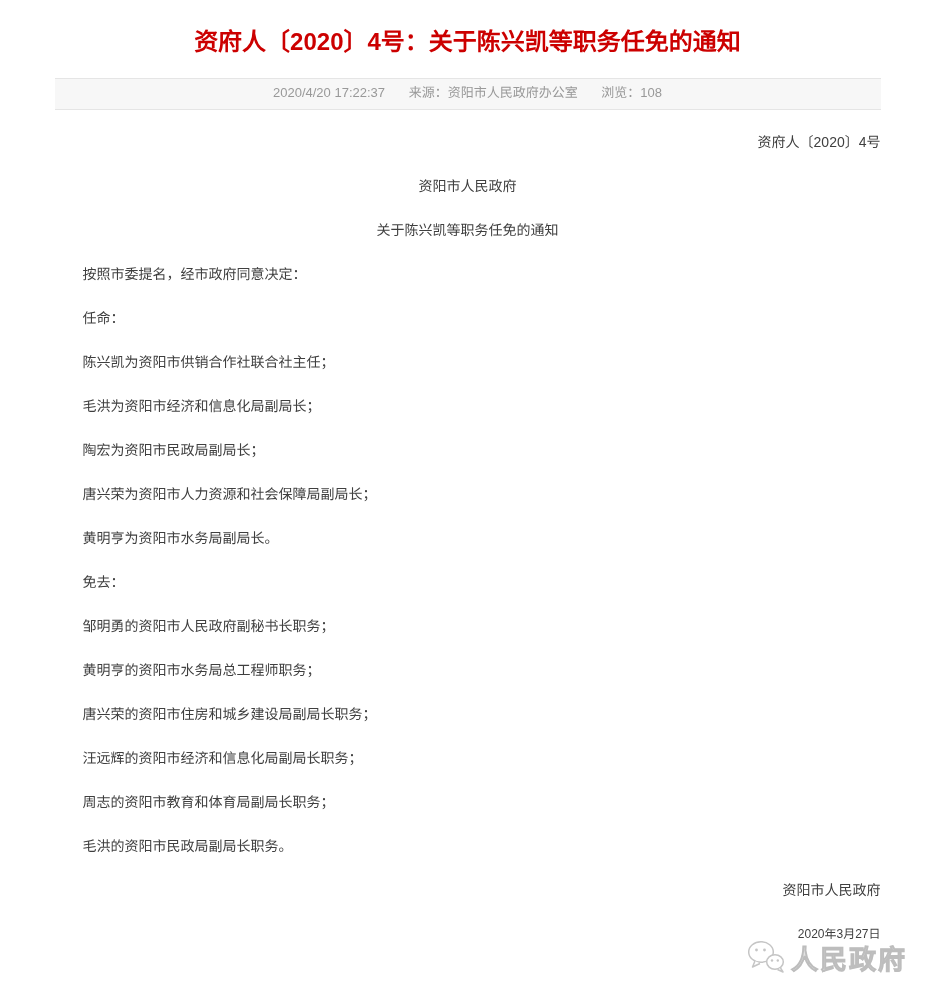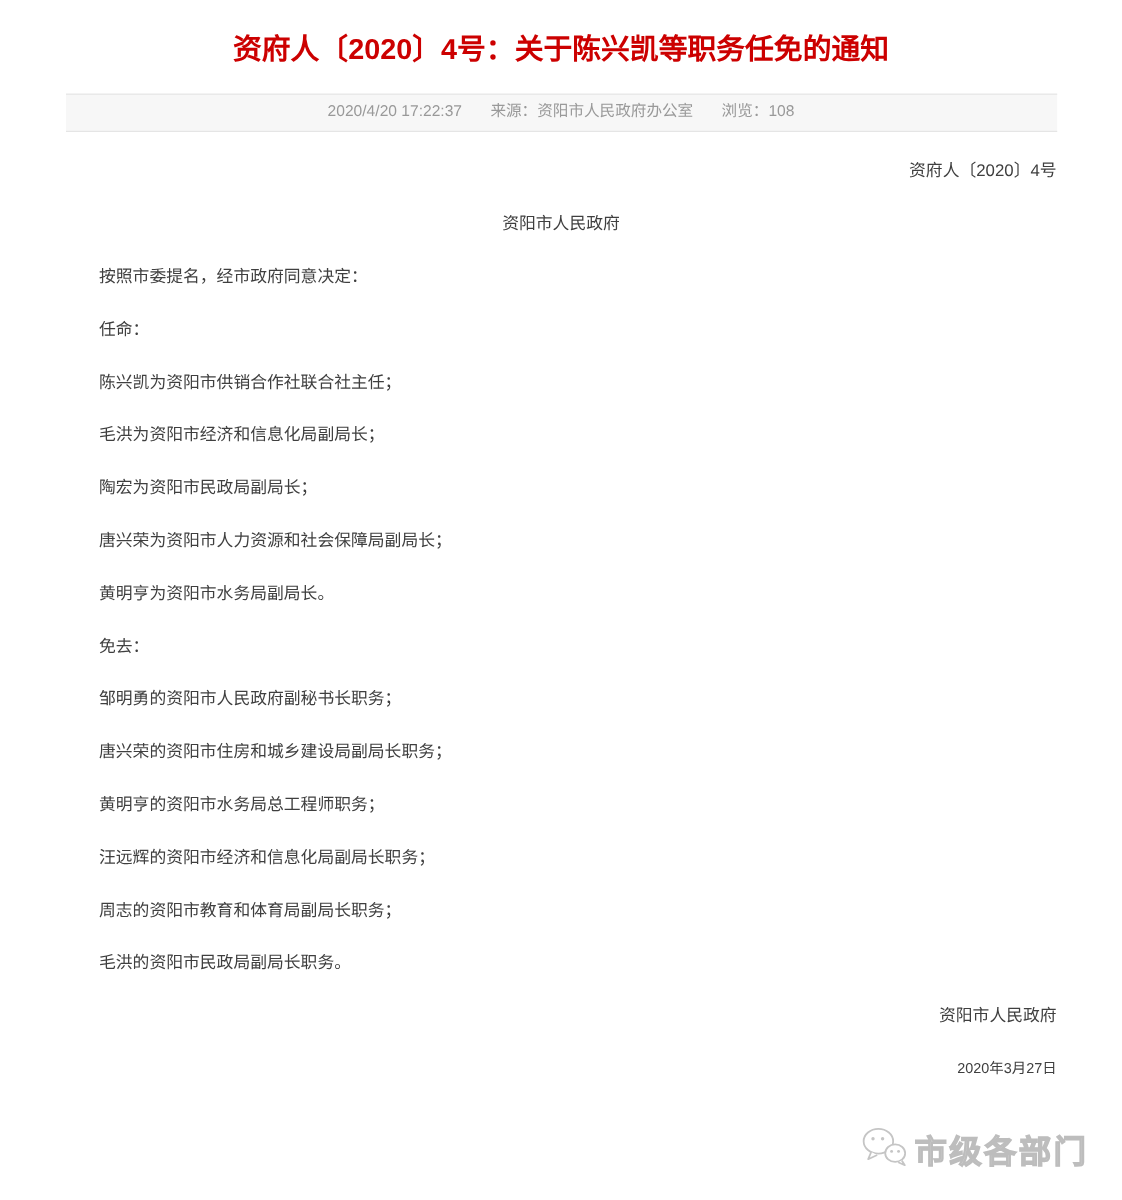--- a/index.html
+++ b/index.html
@@ -81,20 +81,21 @@
 
 <div class="meta-bar">
   <span>2020/4/20 17:22:37</span>
   <span>来源：资阳市人民政府办公室</span>
   <span>浏览：108</span>
 </div>
 
 <div class="article">
   <p class="doc-number">资府人〔2020〕4号</p>
   <p class="issuer-line">资阳市人民政府</p>
+  <p class="subtitle-line">关于陈兴凯等职务任免的通知</p>
 
   <div class="body-paragraphs">
 
       <p>按照市委提名，经市政府同意决定：</p>
 
       <p>任命：</p>
 
       <p>陈兴凯为资阳市供销合作社联合社主任；</p>
 
       <p>毛洪为资阳市经济和信息化局副局长；</p>
@@ -102,23 +103,23 @@
       <p>陶宏为资阳市民政局副局长；</p>
 
       <p>唐兴荣为资阳市人力资源和社会保障局副局长；</p>
 
       <p>黄明亨为资阳市水务局副局长。</p>
 
       <p>免去：</p>
 
       <p>邹明勇的资阳市人民政府副秘书长职务；</p>
 
+      <p>黄明亨的资阳市水务局总工程师职务；</p>
+
       <p>唐兴荣的资阳市住房和城乡建设局副局长职务；</p>
-
-      <p>黄明亨的资阳市水务局总工程师职务；</p>
 
       <p>汪远辉的资阳市经济和信息化局副局长职务；</p>
 
       <p>周志的资阳市教育和体育局副局长职务；</p>
 
       <p>毛洪的资阳市民政局副局长职务。</p>
     </div>
 
   <p class="signature-line">资阳市人民政府</p>
   <p class="date-line">2020年3月27日</p>
@@ -130,14 +131,14 @@
       <ellipse cx="14" cy="13" rx="12.3" ry="10.3" fill="#ffffff" stroke="#c5c5c5" stroke-width="1.5"></ellipse>
       <path d="M8 22 L5.5 28 L13 24.5" fill="#ffffff" stroke="#c5c5c5" stroke-width="1.5" stroke-linejoin="round"></path>
       <circle cx="9.5" cy="11" r="1.4" fill="#c5c5c5"></circle>
       <circle cx="17.5" cy="11" r="1.4" fill="#c5c5c5"></circle>
       <ellipse cx="28" cy="23" rx="8.3" ry="7.3" fill="#ffffff" stroke="#c5c5c5" stroke-width="1.5"></ellipse>
       <path d="M33.5 29 L36 33 L30.5 30.5" fill="#ffffff" stroke="#c5c5c5" stroke-width="1.5" stroke-linejoin="round"></path>
       <circle cx="25" cy="21.5" r="1.2" fill="#c5c5c5"></circle>
       <circle cx="30.8" cy="21.5" r="1.2" fill="#c5c5c5"></circle>
     </svg>
   </span>
-  <span class="watermark-text">市级各部门</span>
+  <span class="watermark-text">人民政府</span>
 </div>
 
 </body></html>

